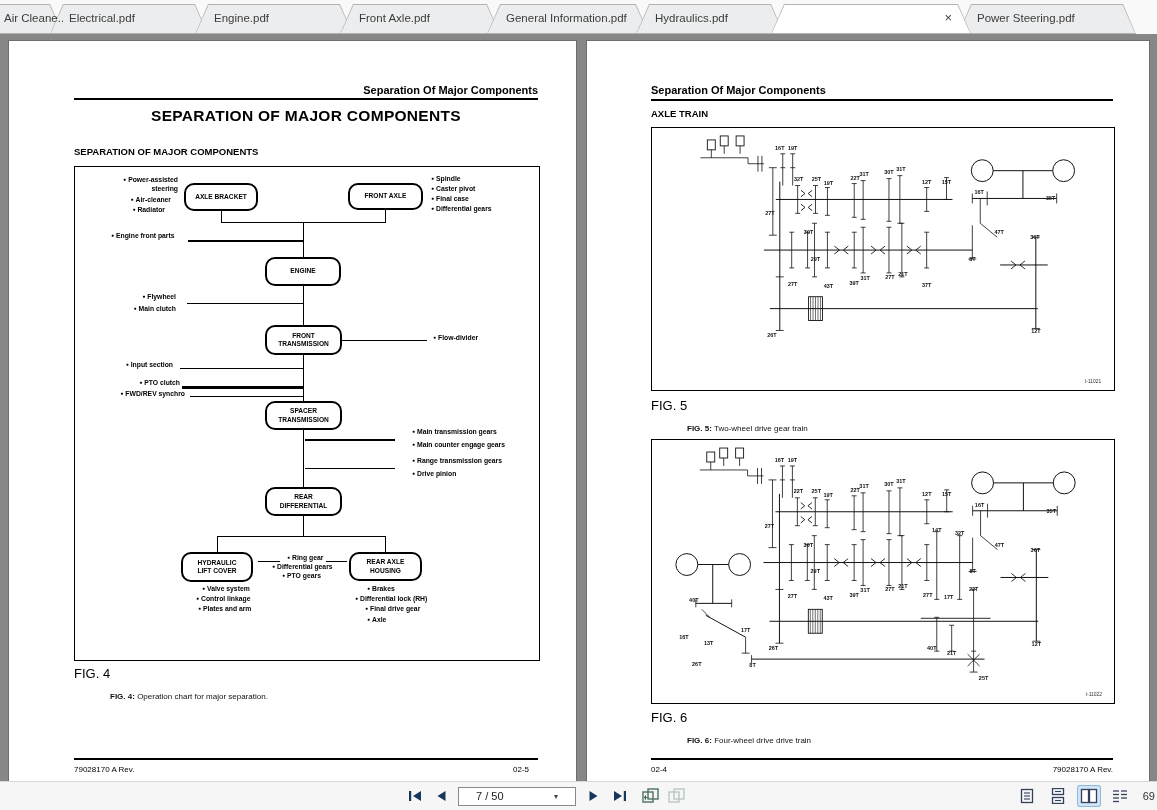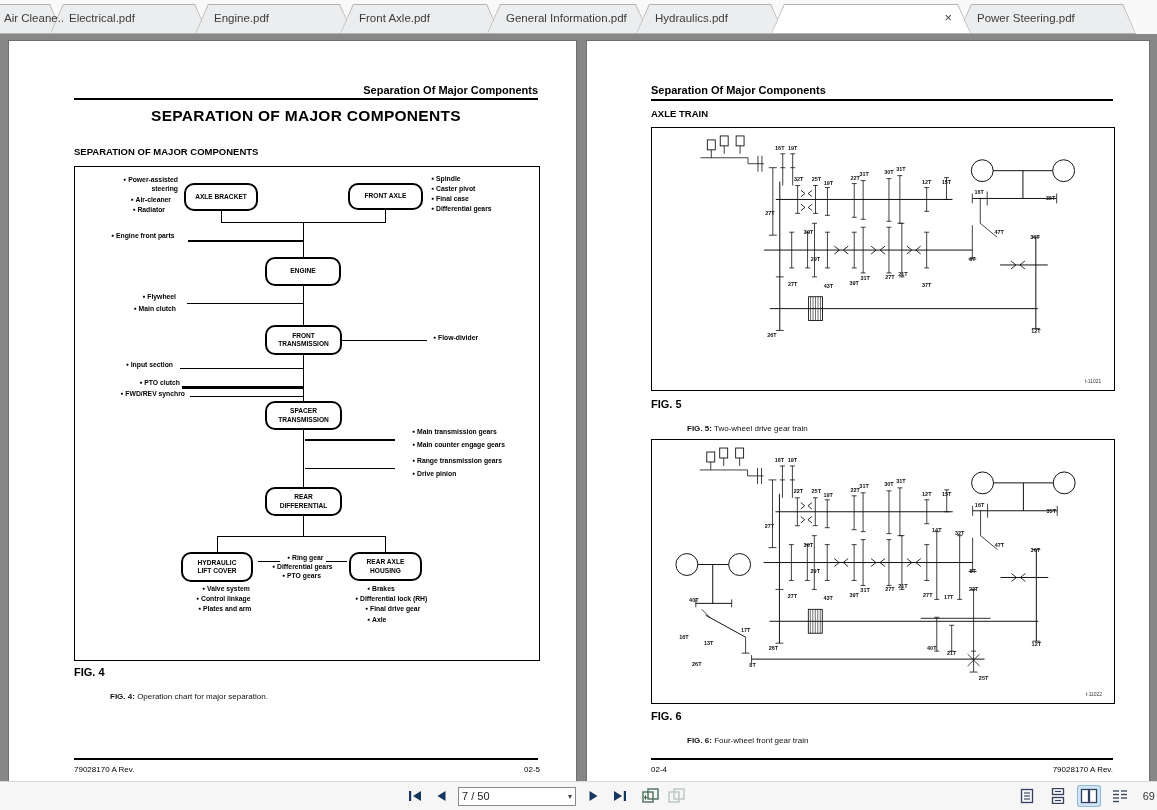--- a/index.html
+++ b/index.html
@@ -20,41 +20,41 @@
   
   .content{position:absolute;top:34px;left:0;right:0;bottom:28px;background:#878787;}
   .page{position:absolute;top:6px;height:742px;background:#fff;border:1px solid #6e6e6e;box-sizing:border-box;}
   .page.left{left:8px;width:569px;}
   .page.right{left:586px;width:564px;}
   .abs{position:absolute;}
   .rule{position:absolute;height:2px;background:#000;}
   .runhead{font-size:11px;font-weight:bold;color:#000;white-space:nowrap;}
   .bigtitle{font-size:15.5px;font-weight:bold;color:#000;text-align:center;letter-spacing:.3px;}
   .secthead{font-size:9.5px;font-weight:bold;color:#000;}
-  .figlab{font-size:11px;font-weight:bold;color:#000;}
+  .figlab{font-size:13px;font-weight:normal;color:#000;}
   .cap{font-size:8px;color:#111;padding-left:36px;}
   .cap b{font-weight:bold;}
   .foot{font-size:8px;color:#000;white-space:nowrap;}
 
   
   .flowchart{position:absolute;left:65px;top:125px;width:466px;height:495px;border:1px solid #000;box-sizing:border-box;}
   .fc-node{position:absolute;border:2.5px solid #000;border-radius:10px;background:#fff;display:flex;flex-direction:column;align-items:center;justify-content:center;font-size:6.6px;font-weight:bold;line-height:1.25;text-align:center;box-sizing:border-box;color:#000;}
   .fc-bullet{position:absolute;font-size:6.8px;font-weight:bold;white-space:nowrap;color:#000;line-height:1;}
   .fc-bullet .dot{display:inline-block;font-size:5px;transform:translateY(-1px);margin-right:2px;}
   .fc-line{position:absolute;background:#000;}
 
   
   .figbox{position:absolute;left:64px;width:464px;border:1px solid #000;box-sizing:border-box;background:#fff;}
   .figbox svg{display:block;width:100%;height:100%;}
 
   
   .statusbar{position:absolute;left:0;right:0;bottom:0;height:28px;background:#f6f6f6;border-top:1px solid #d7d7d7;}
   .nav{position:absolute;left:406px;top:0;height:100%;display:flex;align-items:center;gap:8px;}
   .sbtn{width:18px;height:16px;display:flex;align-items:center;justify-content:center;background:none;border:none;padding:0;}
-  .pagebox{width:118px;height:19px;background:#fff;border:1px solid #898989;display:flex;align-items:center;justify-content:space-between;font-size:11px;color:#222;padding:0 3px;box-sizing:border-box;}
+  .pagebox{width:118px;height:19px;background:#fff;border:1px solid #898989;display:flex;align-items:center;justify-content:space-between;font-size:11px;color:#222;padding:0 17px;box-sizing:border-box;}
   .pagebox .caret{font-size:8px;color:#444;}
   .viewmodes{position:absolute;right:0;top:0;height:100%;display:flex;align-items:center;gap:7px;padding-right:2px;}
   .tile{width:24px;height:22px;display:flex;align-items:center;justify-content:center;border-radius:3px;}
   .tile.active{background:#cfe5f7;box-shadow:inset 0 0 0 1px #8fb9dd;}
   .zoomtxt{font-size:11px;color:#333;margin-left:4px;}
 </style>
 </head>
 <body>
 
 <div class="screen">
@@ -193,21 +193,21 @@
         </div>
 
       <div class="abs figlab" style="left:65px;top:625px;">FIG. 4</div>
       <div class="abs cap" style="left:65px;top:651px;">
         <b>FIG. 4:</b>
         <span>Operation chart for major separation.</span>
       </div>
 
       <div class="rule" style="left:65px;right:38px;top:717px;"></div>
       <div class="abs foot" style="left:65px;top:724px;">79028170 A Rev.</div>
-      <div class="abs foot" style="right:36px;top:724px;margin-left:12px;">02-5</div>
+      <div class="abs foot" style="right:47px;top:724px;margin-left:12px;">02-5</div>
     </div>
 
     <div class="page right">
       <div class="abs runhead" style="left:64px;top:43px;">Separation Of Major Components</div>
       <div class="rule" style="left:64px;right:36px;top:58px;"></div>
       <div class="abs secthead" style="left:64px;top:67px;">AXLE TRAIN</div>
 
       <div class="figbox" style="top:86px;height:264px;">
         <svg id="gear5" viewBox="0 0 464 264">
             <rect x="55" y="12" width="8" height="10" fill="none" stroke="#111" stroke-width="0.9"></rect>
@@ -554,21 +554,21 @@
             <text x="57" y="206" text-anchor="middle" font-size="5.5" font-weight="bold" fill="#111" font-family="&quot;Liberation Sans&quot;,sans-serif">13T</text>
             <text x="94" y="193" text-anchor="middle" font-size="5.5" font-weight="bold" fill="#111" font-family="&quot;Liberation Sans&quot;,sans-serif">17T</text>
             <text x="45" y="227" text-anchor="middle" font-size="5.5" font-weight="bold" fill="#111" font-family="&quot;Liberation Sans&quot;,sans-serif">26T</text>
             <text x="101" y="228" text-anchor="middle" font-size="5.5" font-weight="bold" fill="#111" font-family="&quot;Liberation Sans&quot;,sans-serif">8T</text>
             <text x="452" y="257" text-anchor="end" font-size="5" fill="#333" font-family="&quot;Liberation Sans&quot;,sans-serif">I-11022</text>
           </svg>
       </div>
       <div class="abs figlab" style="left:64px;top:669px;">FIG. 6</div>
       <div class="abs cap" style="left:64px;top:695px;">
         <b>FIG. 6:</b>
-        <span>Four-wheel front gear train</span>
+        <span>Four-wheel drive drive train</span>
       </div>
 
       <div class="rule" style="left:64px;right:36px;top:717px;"></div>
       <div class="abs foot" style="left:64px;top:724px;">02-4</div>
       <div class="abs foot" style="right:36px;top:724px;">79028170 A Rev.</div>
     </div>
   </div>
 
   <div class="statusbar">
     <div class="nav">

